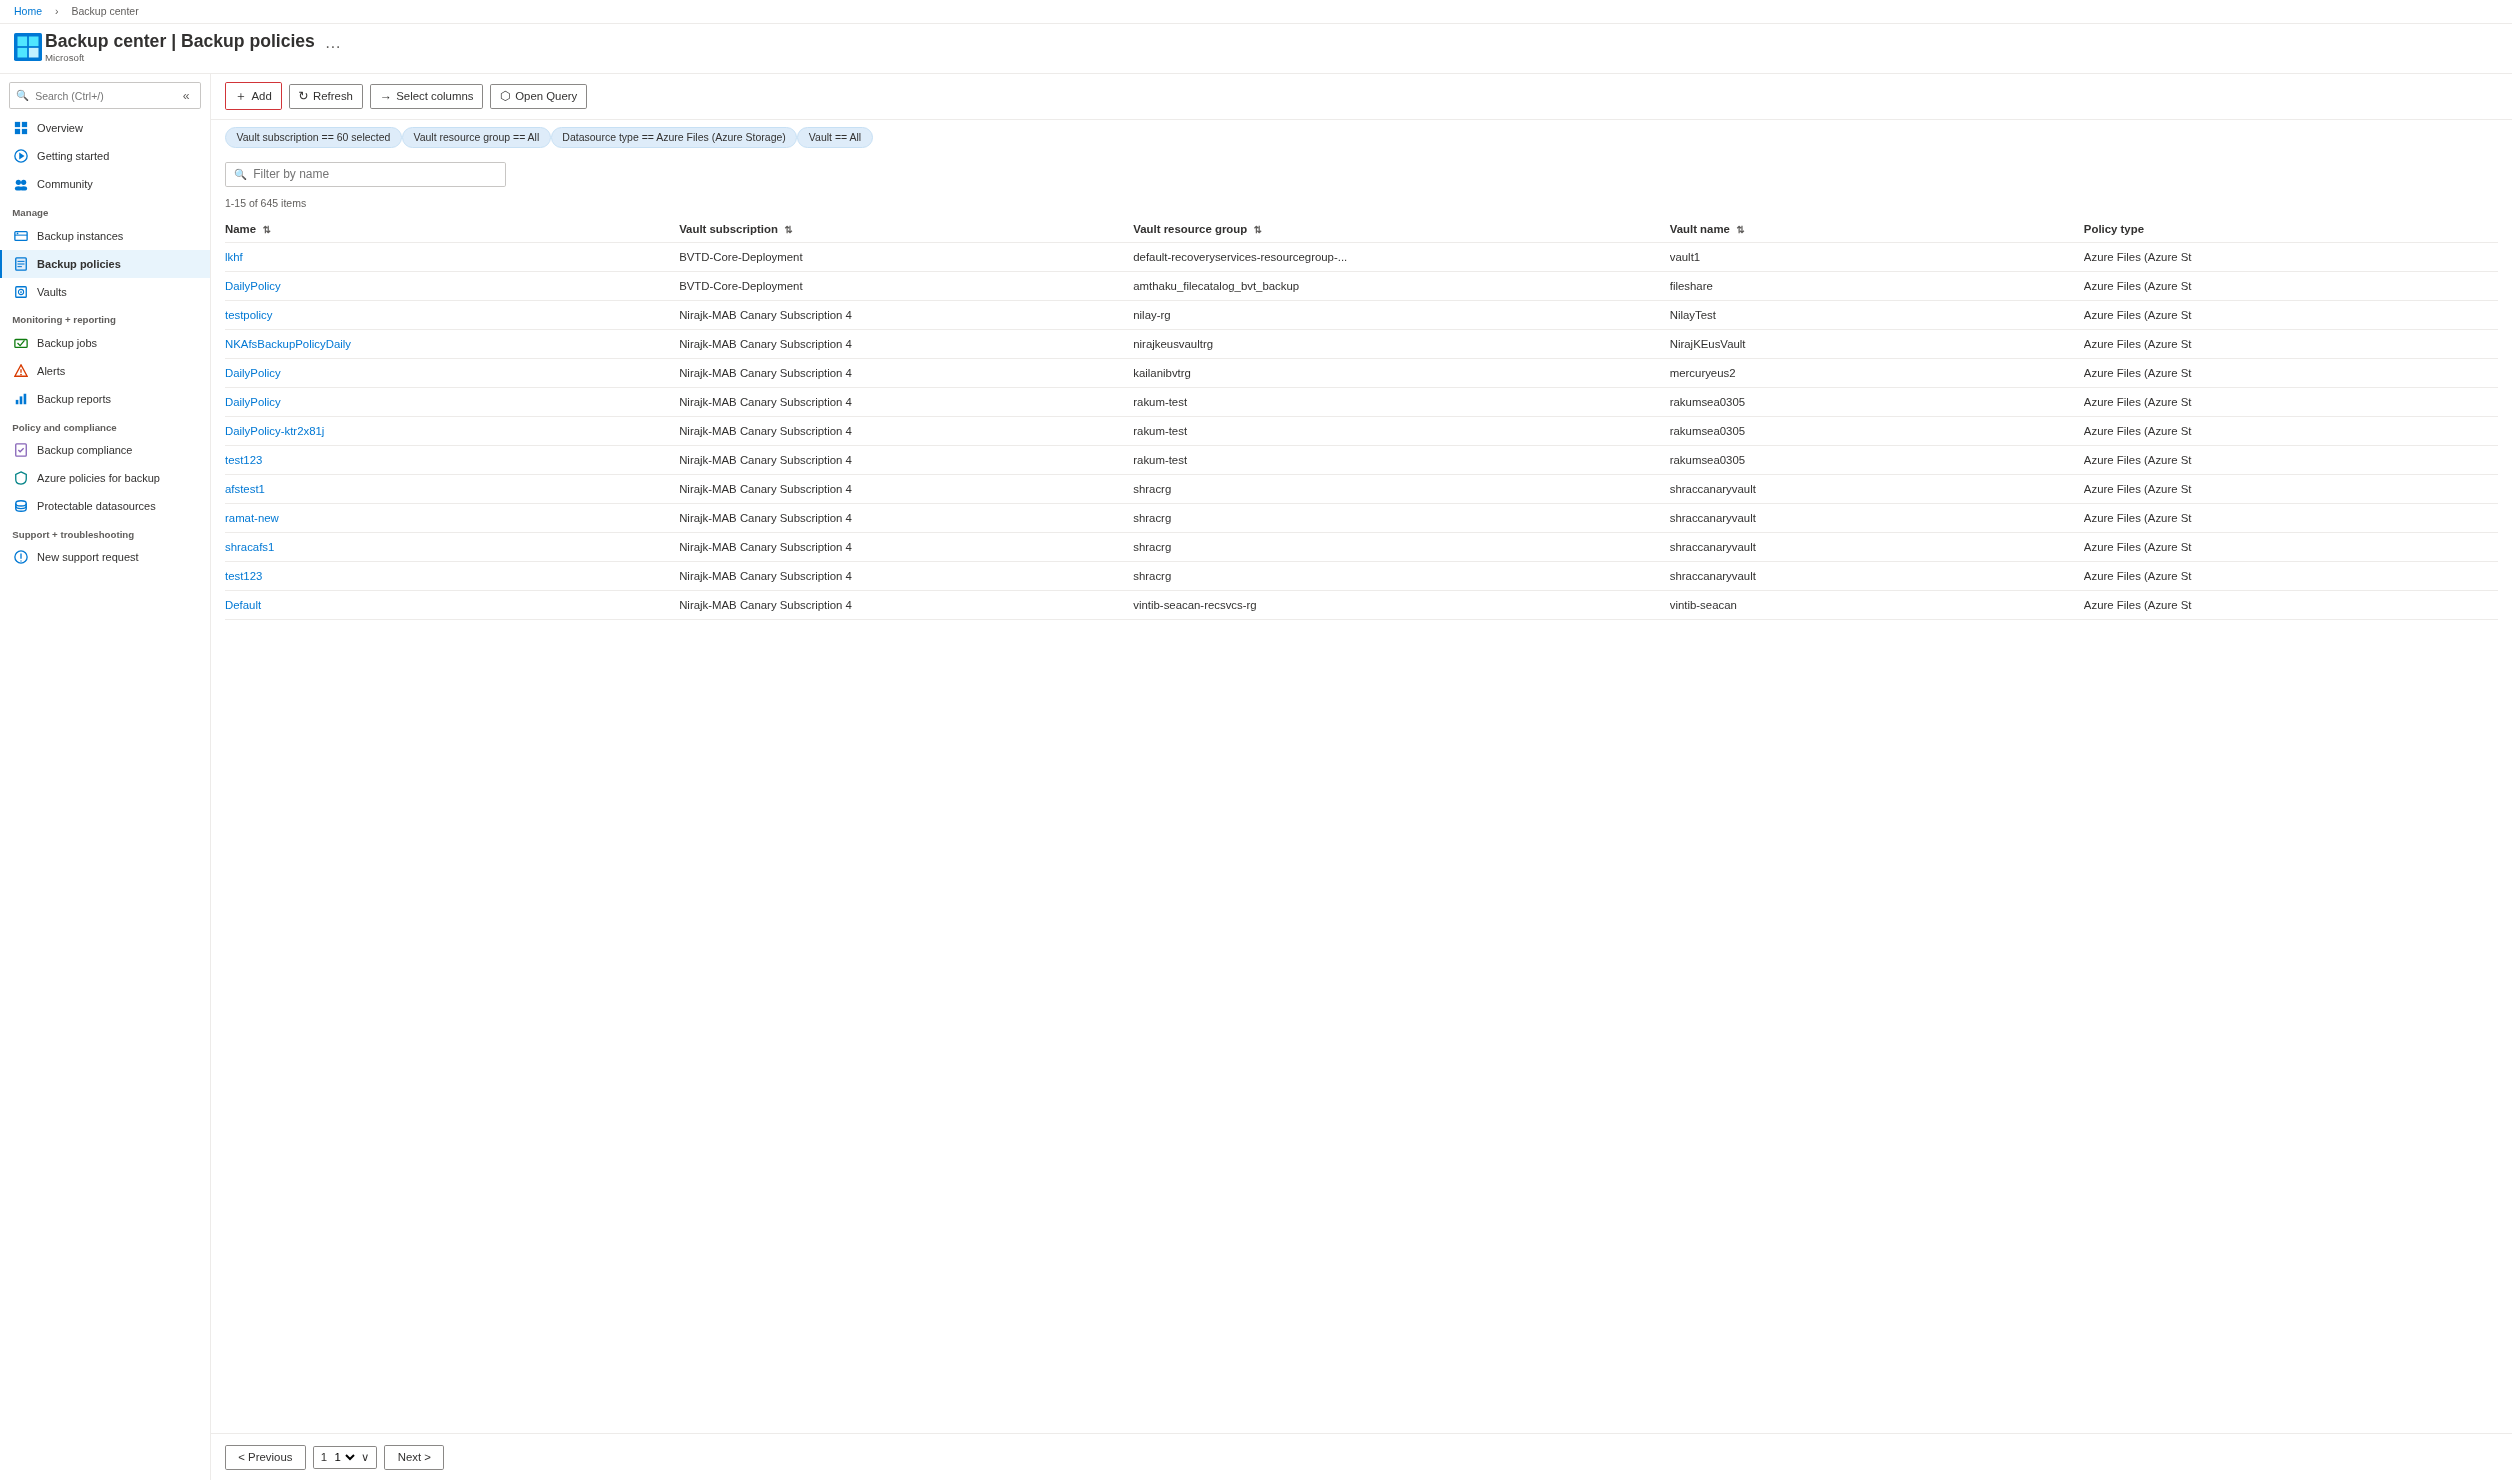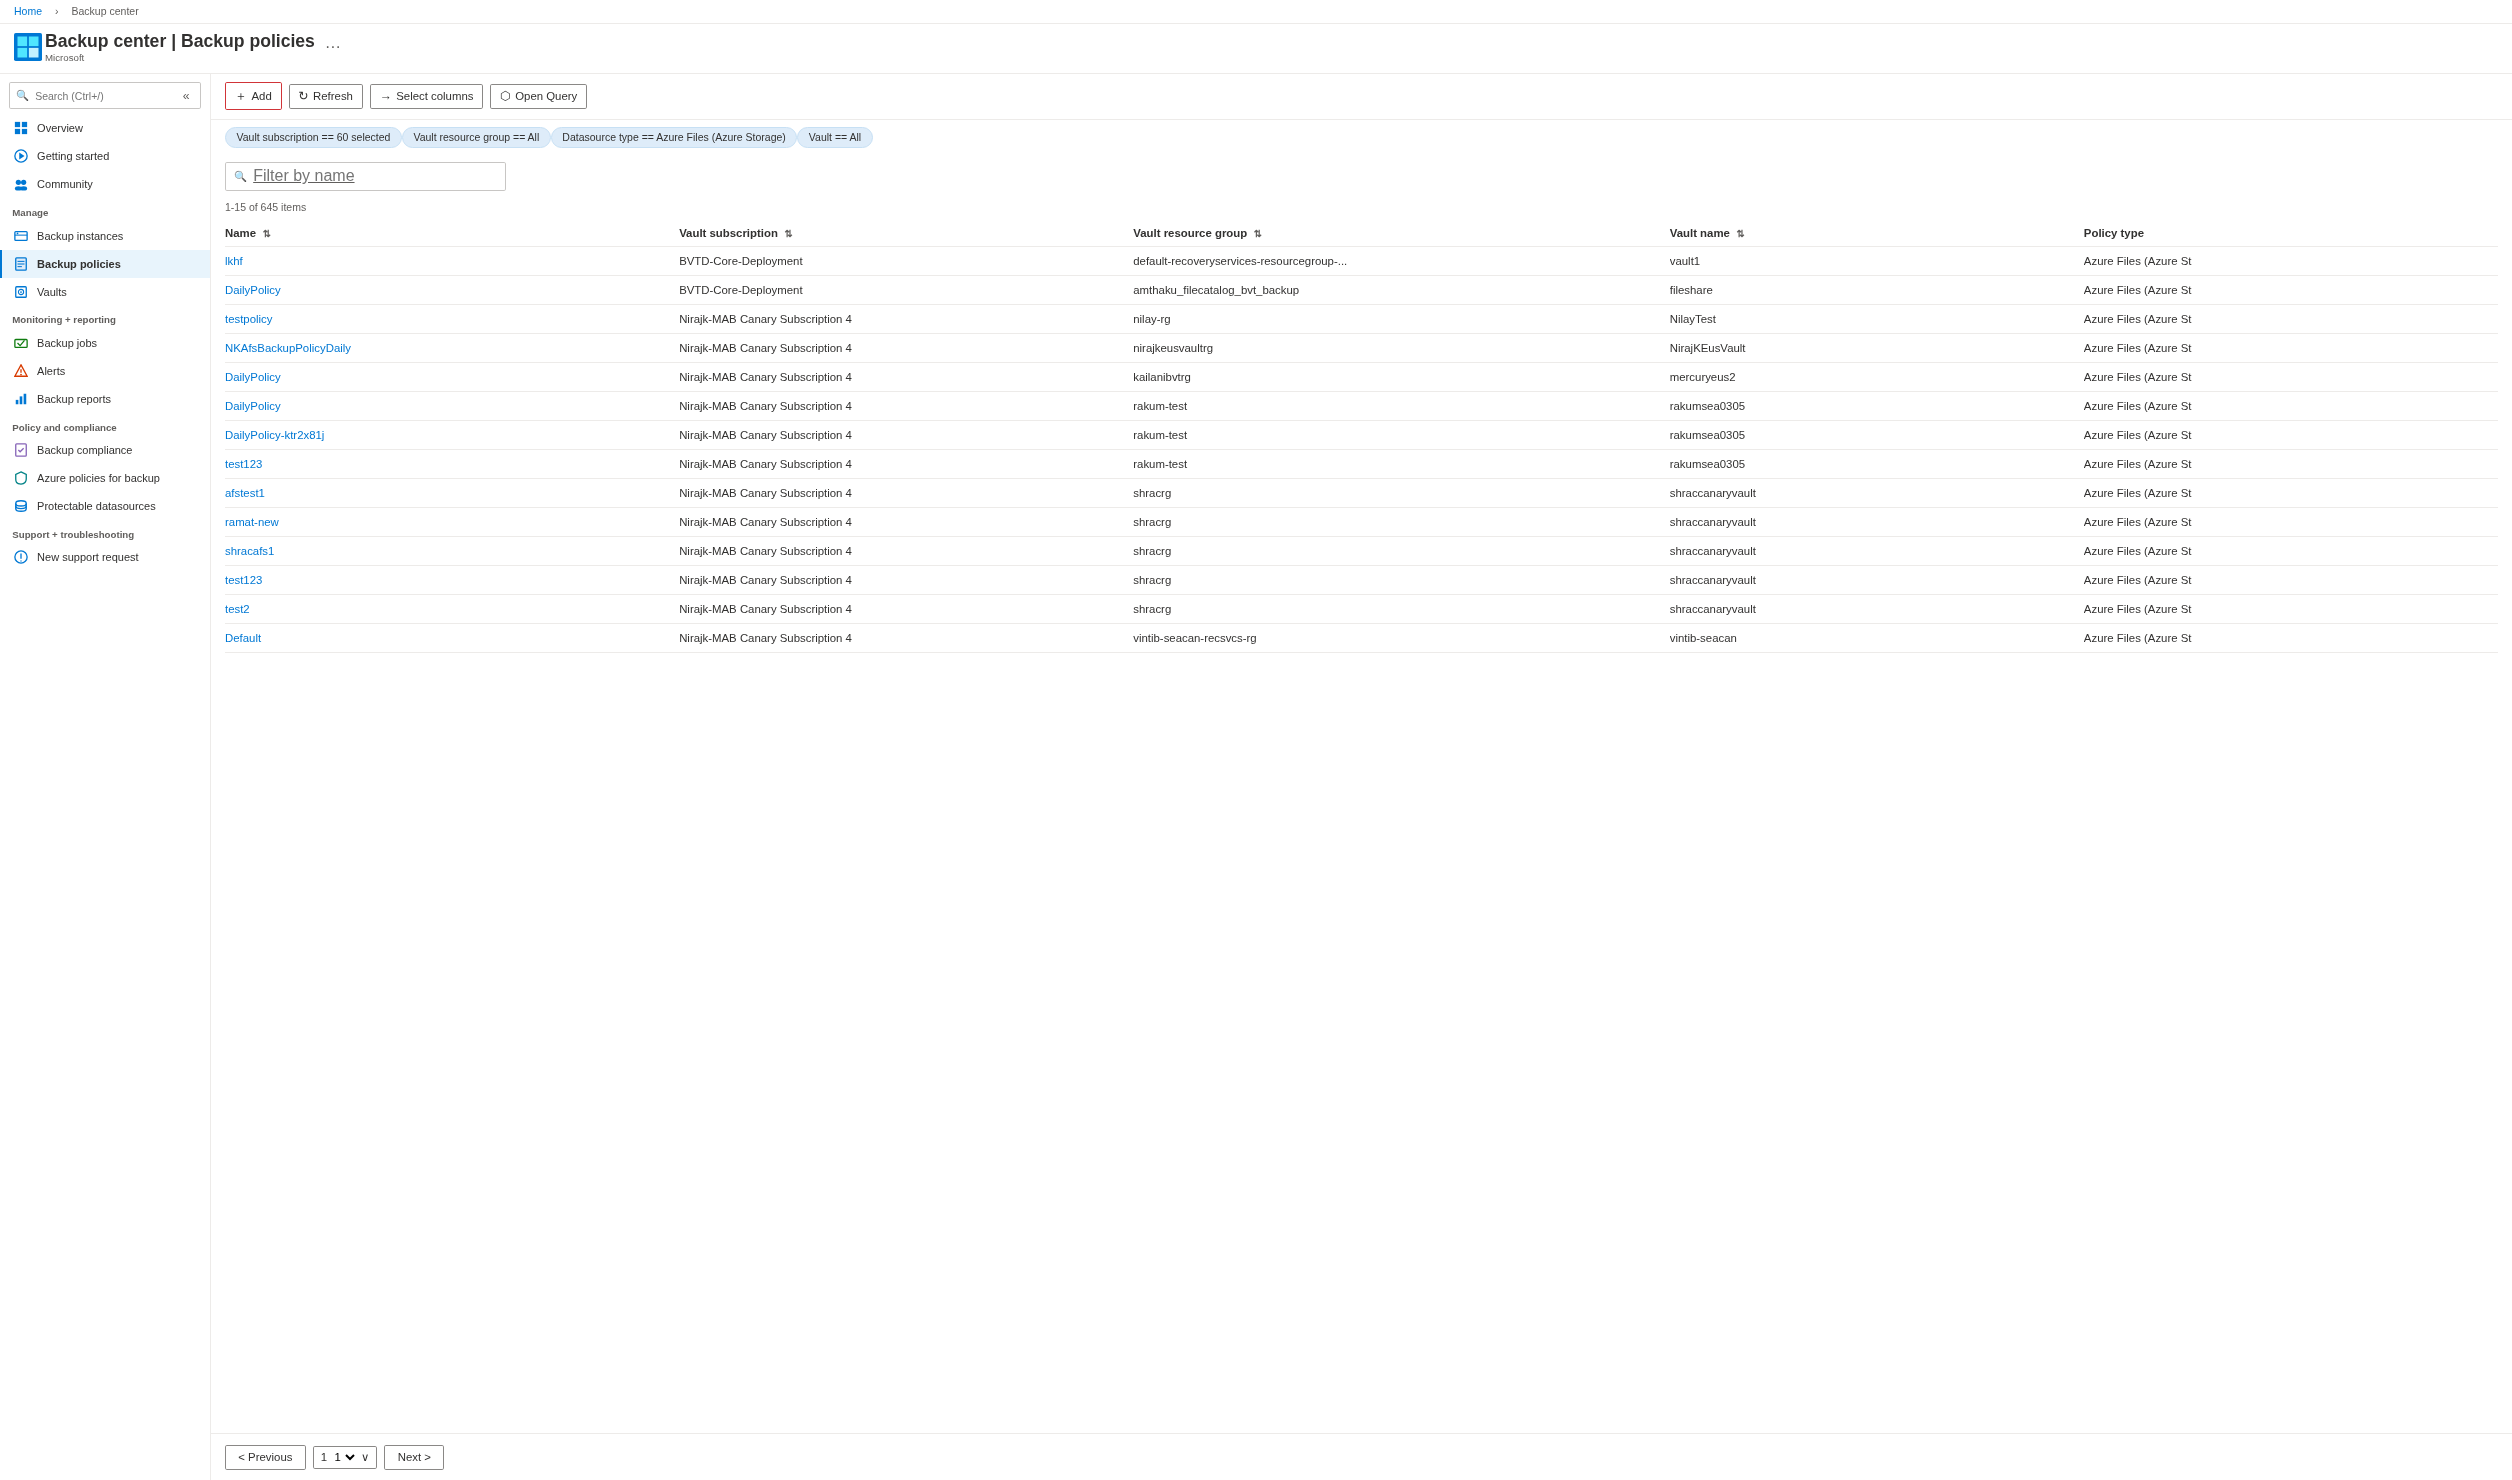--- a/index.html
+++ b/index.html
@@ -39,21 +39,21 @@
     .toolbar-btn.add-btn { border: 1.8px solid #d13438; color: #323130; font-weight: 500; }
     .toolbar-btn-icon { font-size: 12.3px; }
 
     
     .filters-bar { display: flex; align-items: center; padding: 7px 14px; flex-wrap: wrap; }
     .filter-chip { display: flex; align-items: center; gap: 3.5px; padding: 3.5px 10.5px; background: #deecf9; border: 0.9px solid #c7e0f4; border-radius: 10.5px; font-size: 10.5px; color: #323130; cursor: pointer; }
 
     
     .search-filter { padding: 7px 14px; }
     .search-filter-box { display: flex; align-items: center; border: 0.9px solid #c8c6c4; border-radius: 1.8px; padding: 4.4px 8.8px; gap: 5.3px; width: 281px; background: #fff; }
-    .search-filter-box input { border: none; outline: none; font-size: 16px; color: #605e5c; width: 100%; background: transparent; text-decoration: underline; }
+    .search-filter-box input { border: none; outline: none; font-size: 12px; color: #605e5c; width: 100%; background: transparent; }
 
     
     .item-count { padding: 3.5px 14px 7px; font-size: 10.5px; color: #605e5c; }
 
     
     .table-container { padding: 0 14px; overflow-x: auto; flex: 1; }
     table { width: 100%; border-collapse: collapse; table-layout: fixed; }
     thead tr { border-bottom: 1.8px solid #edebe9; }
     th { padding: 7px 10.5px 7px 0; text-align: left; font-size: 11.4px; font-weight: 600; color: #323130; white-space: nowrap; cursor: pointer; user-select: none; }
     th .sort-icon { display: inline-block; margin-left: 3.5px; color: #605e5c; font-size: 9.7px; }
@@ -395,27 +395,20 @@
       <td>Azure Files (Azure St</td>
     </tr>
             <tr>
       <td style="color:#0078d4; cursor:pointer;">test123</td>
       <td>Nirajk-MAB Canary Subscription 4</td>
       <td>shracrg</td>
       <td>shraccanaryvault</td>
       <td>Azure Files (Azure St</td>
     </tr>
             <tr>
-      <td style="color:#0078d4; cursor:pointer;">test2</td>
-      <td>Nirajk-MAB Canary Subscription 4</td>
-      <td>shracrg</td>
-      <td>shraccanaryvault</td>
-      <td>Azure Files (Azure St</td>
-    </tr>
-            <tr>
       <td style="color:#0078d4; cursor:pointer;">Default</td>
       <td>Nirajk-MAB Canary Subscription 4</td>
       <td>vintib-seacan-recsvcs-rg</td>
       <td>vintib-seacan</td>
       <td>Azure Files (Azure St</td>
     </tr>
           </tbody>
       </table>
     </div>
 

